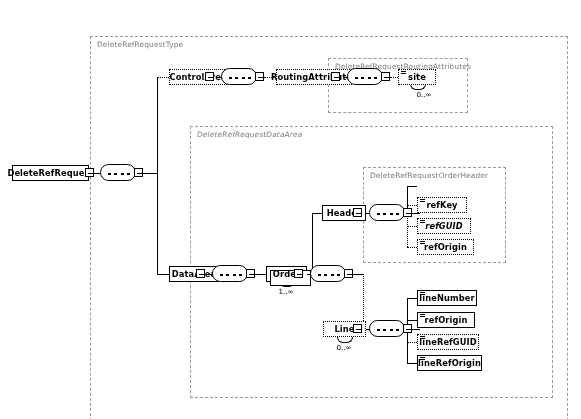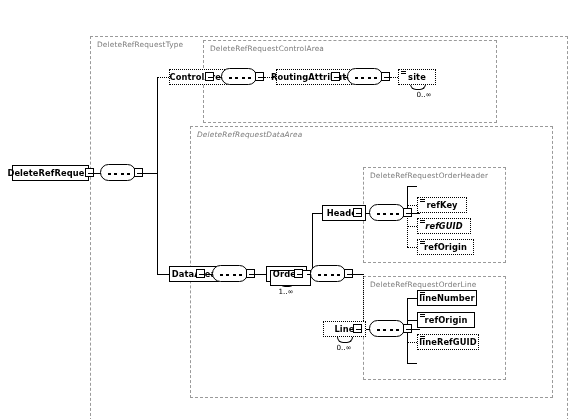--- a/index.html
+++ b/index.html
@@ -129,37 +129,34 @@
 </style>
 </head>
 <body>
 
 <div id="canvas">
 
   <div class="group" style="left:90px;top:36px;width:478px;height:385px;">
     <span class="group-label">DeleteRefRequestType</span>
   </div>
 
-  <div class="group" style="left:203px;top:40px;width:294px;height:83px;">
-    <span class="group-label">DeleteRefRequestControlArea</span>
-  </div>
-
+
+  <div class="group" style="left:328px;top:58px;width:140px;height:55px;">
+    <span class="group-label">DeleteRefRequestRoutingAttributes</span>
+  </div>
 
   <div class="group" style="left:190px;top:126px;width:363px;height:272px;font-style:italic;">
     <span class="group-label">DeleteRefRequestDataArea</span>
   </div>
 
 
   <div class="group" style="left:363px;top:167px;width:143px;height:96px;">
     <span class="group-label">DeleteRefRequestOrderHeader</span>
   </div>
 
-  <div class="group" style="left:363px;top:276px;width:143px;height:104px;">
-    <span class="group-label">DeleteRefRequestOrderLine</span>
-  </div>
 
   <div class="ln h" style="left:93px;top:173px;width:7px;"></div>
 
   <div class="ln h" style="left:143px;top:173px;width:14px;"></div>
   <div class="ln v" style="left:157px;top:77px;height:197px;"></div>
 
   <div class="ln dot-h" style="left:157px;top:77px;width:12px;"></div>
 
   <div class="ln h" style="left:157px;top:274px;width:12px;"></div>
 
@@ -378,14 +375,21 @@
   </div>
 
   <div class="node optional" style="left:417px;top:334px;width:62px;">
     <span class="attrmark">
         <i></i>
         <i></i>
       </span>
     <span class="nlabel">lineRefGUID</span>
   </div>
 
+  <div class="node" style="left:417px;top:355px;width:65px;">
+    <span class="attrmark">
+        <i></i>
+        <i></i>
+      </span>
+    <span class="nlabel">lineRefOrigin</span>
+  </div>
 
 </div>
 
 </body></html>

